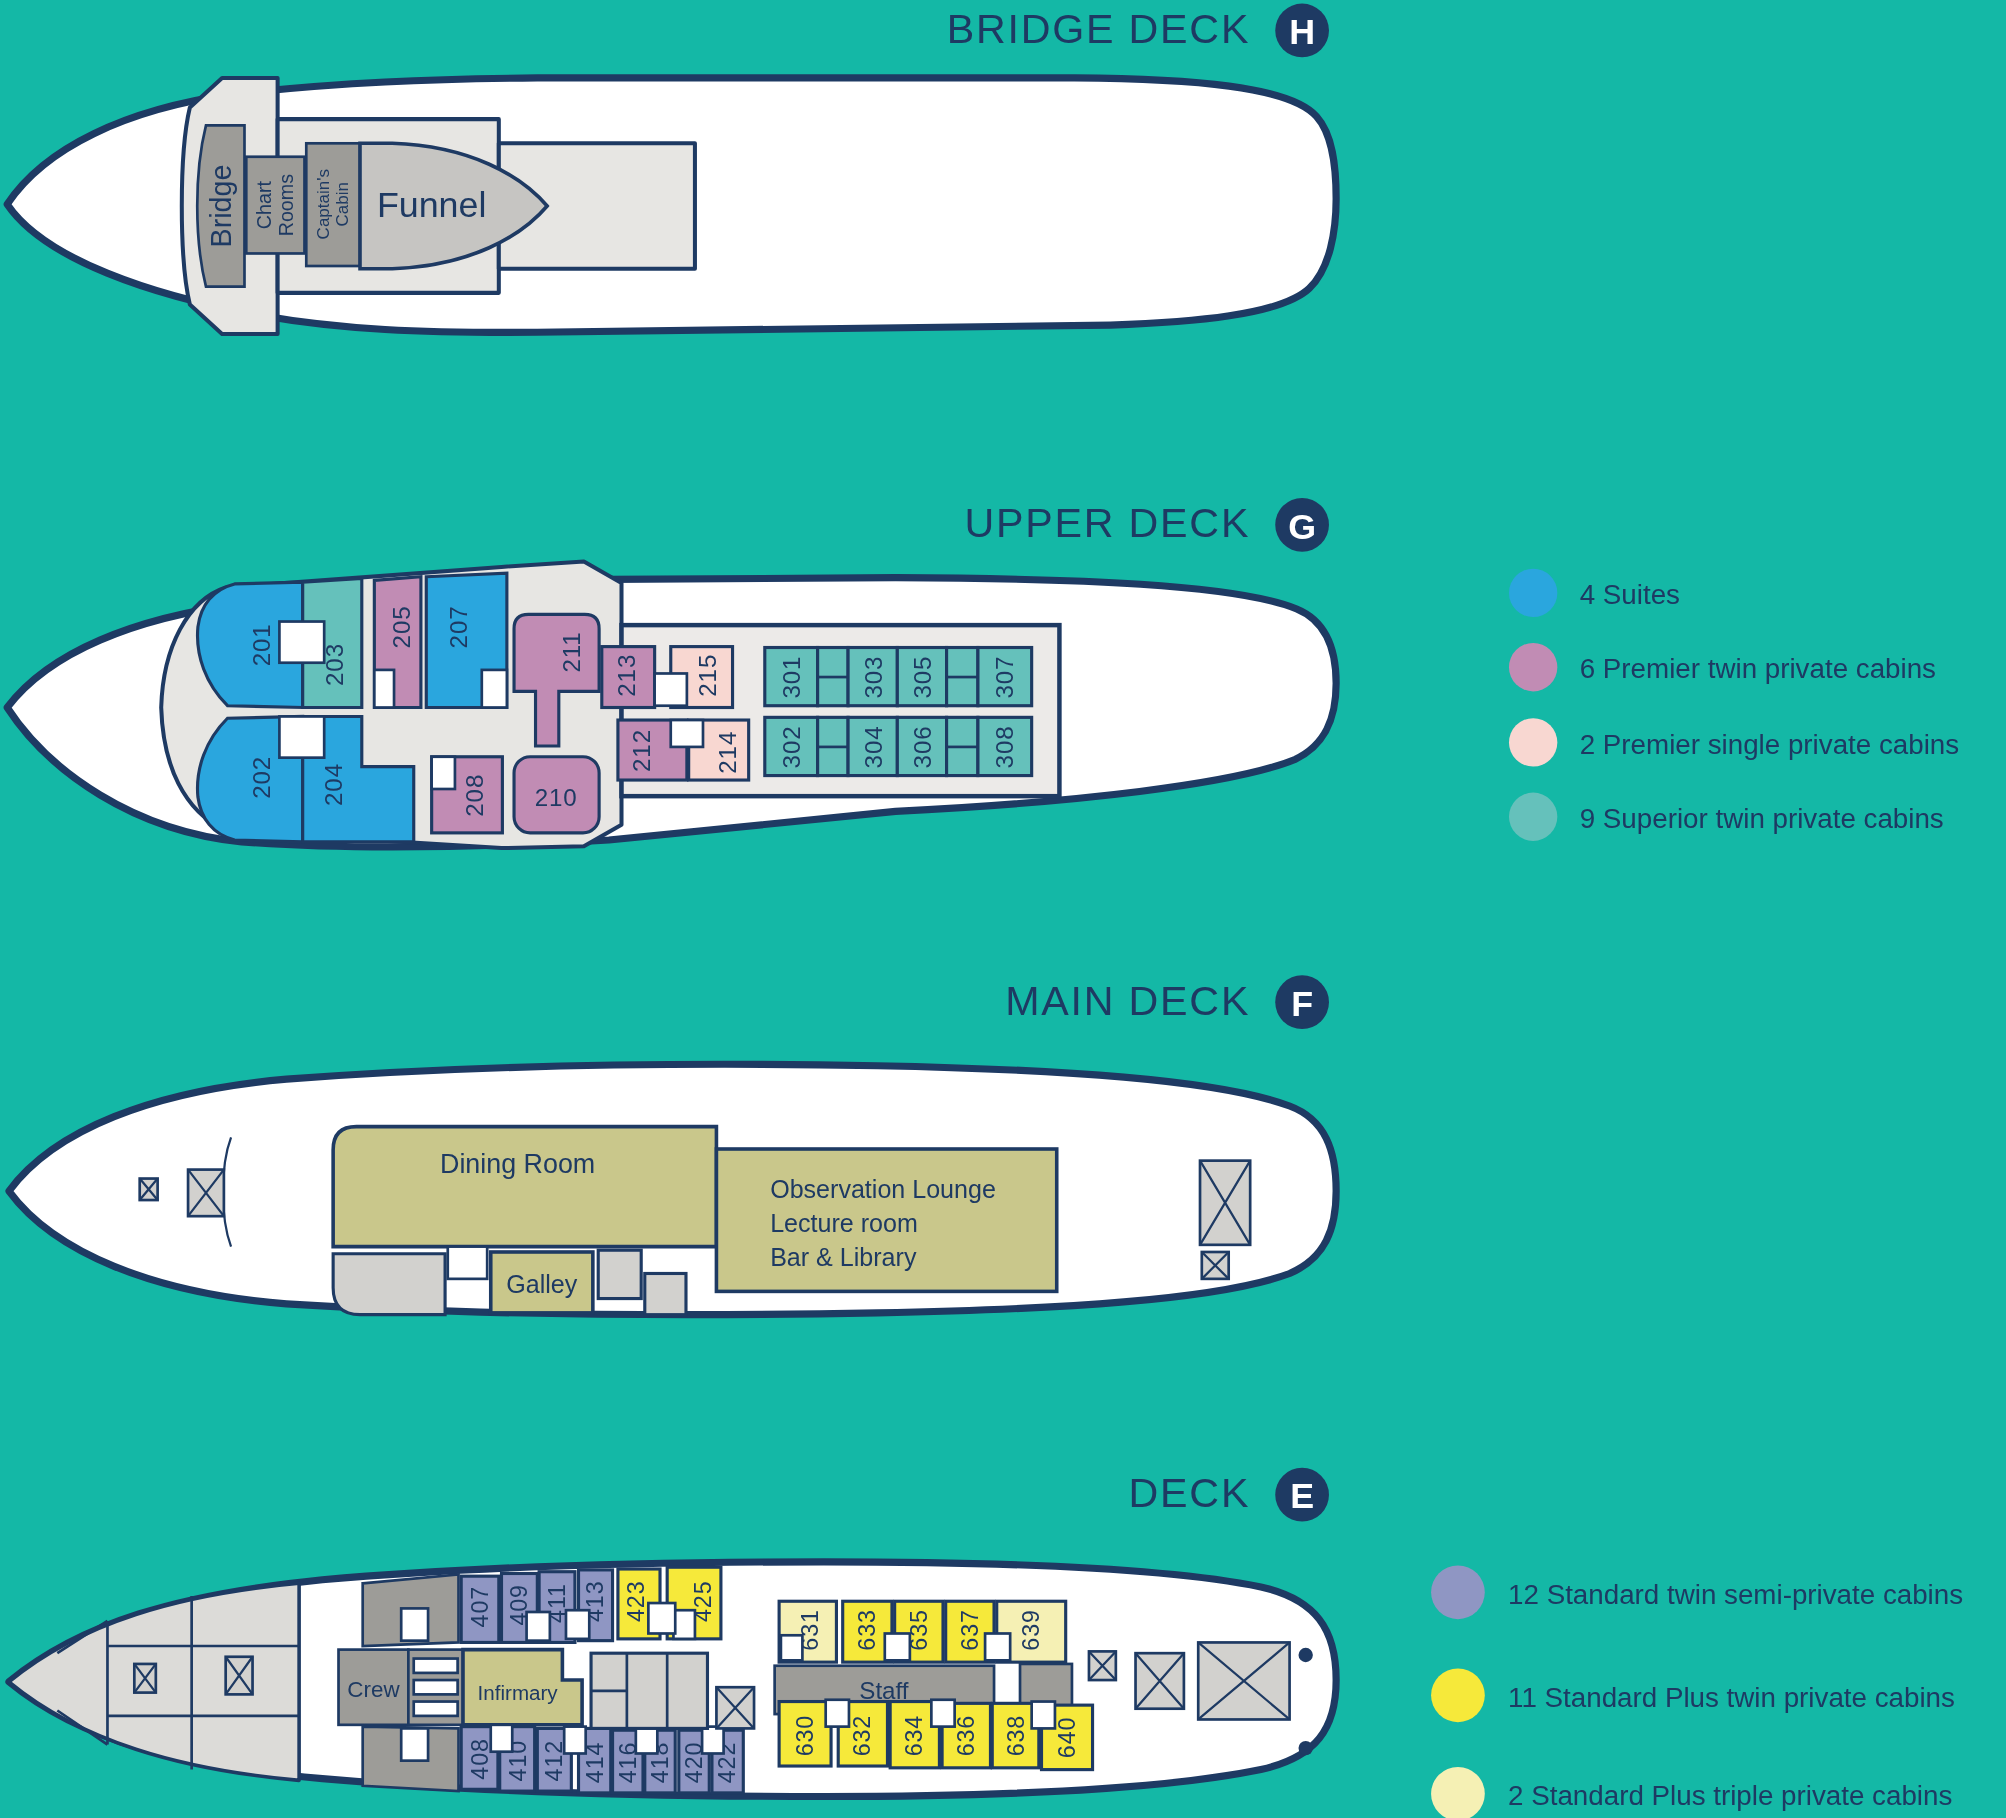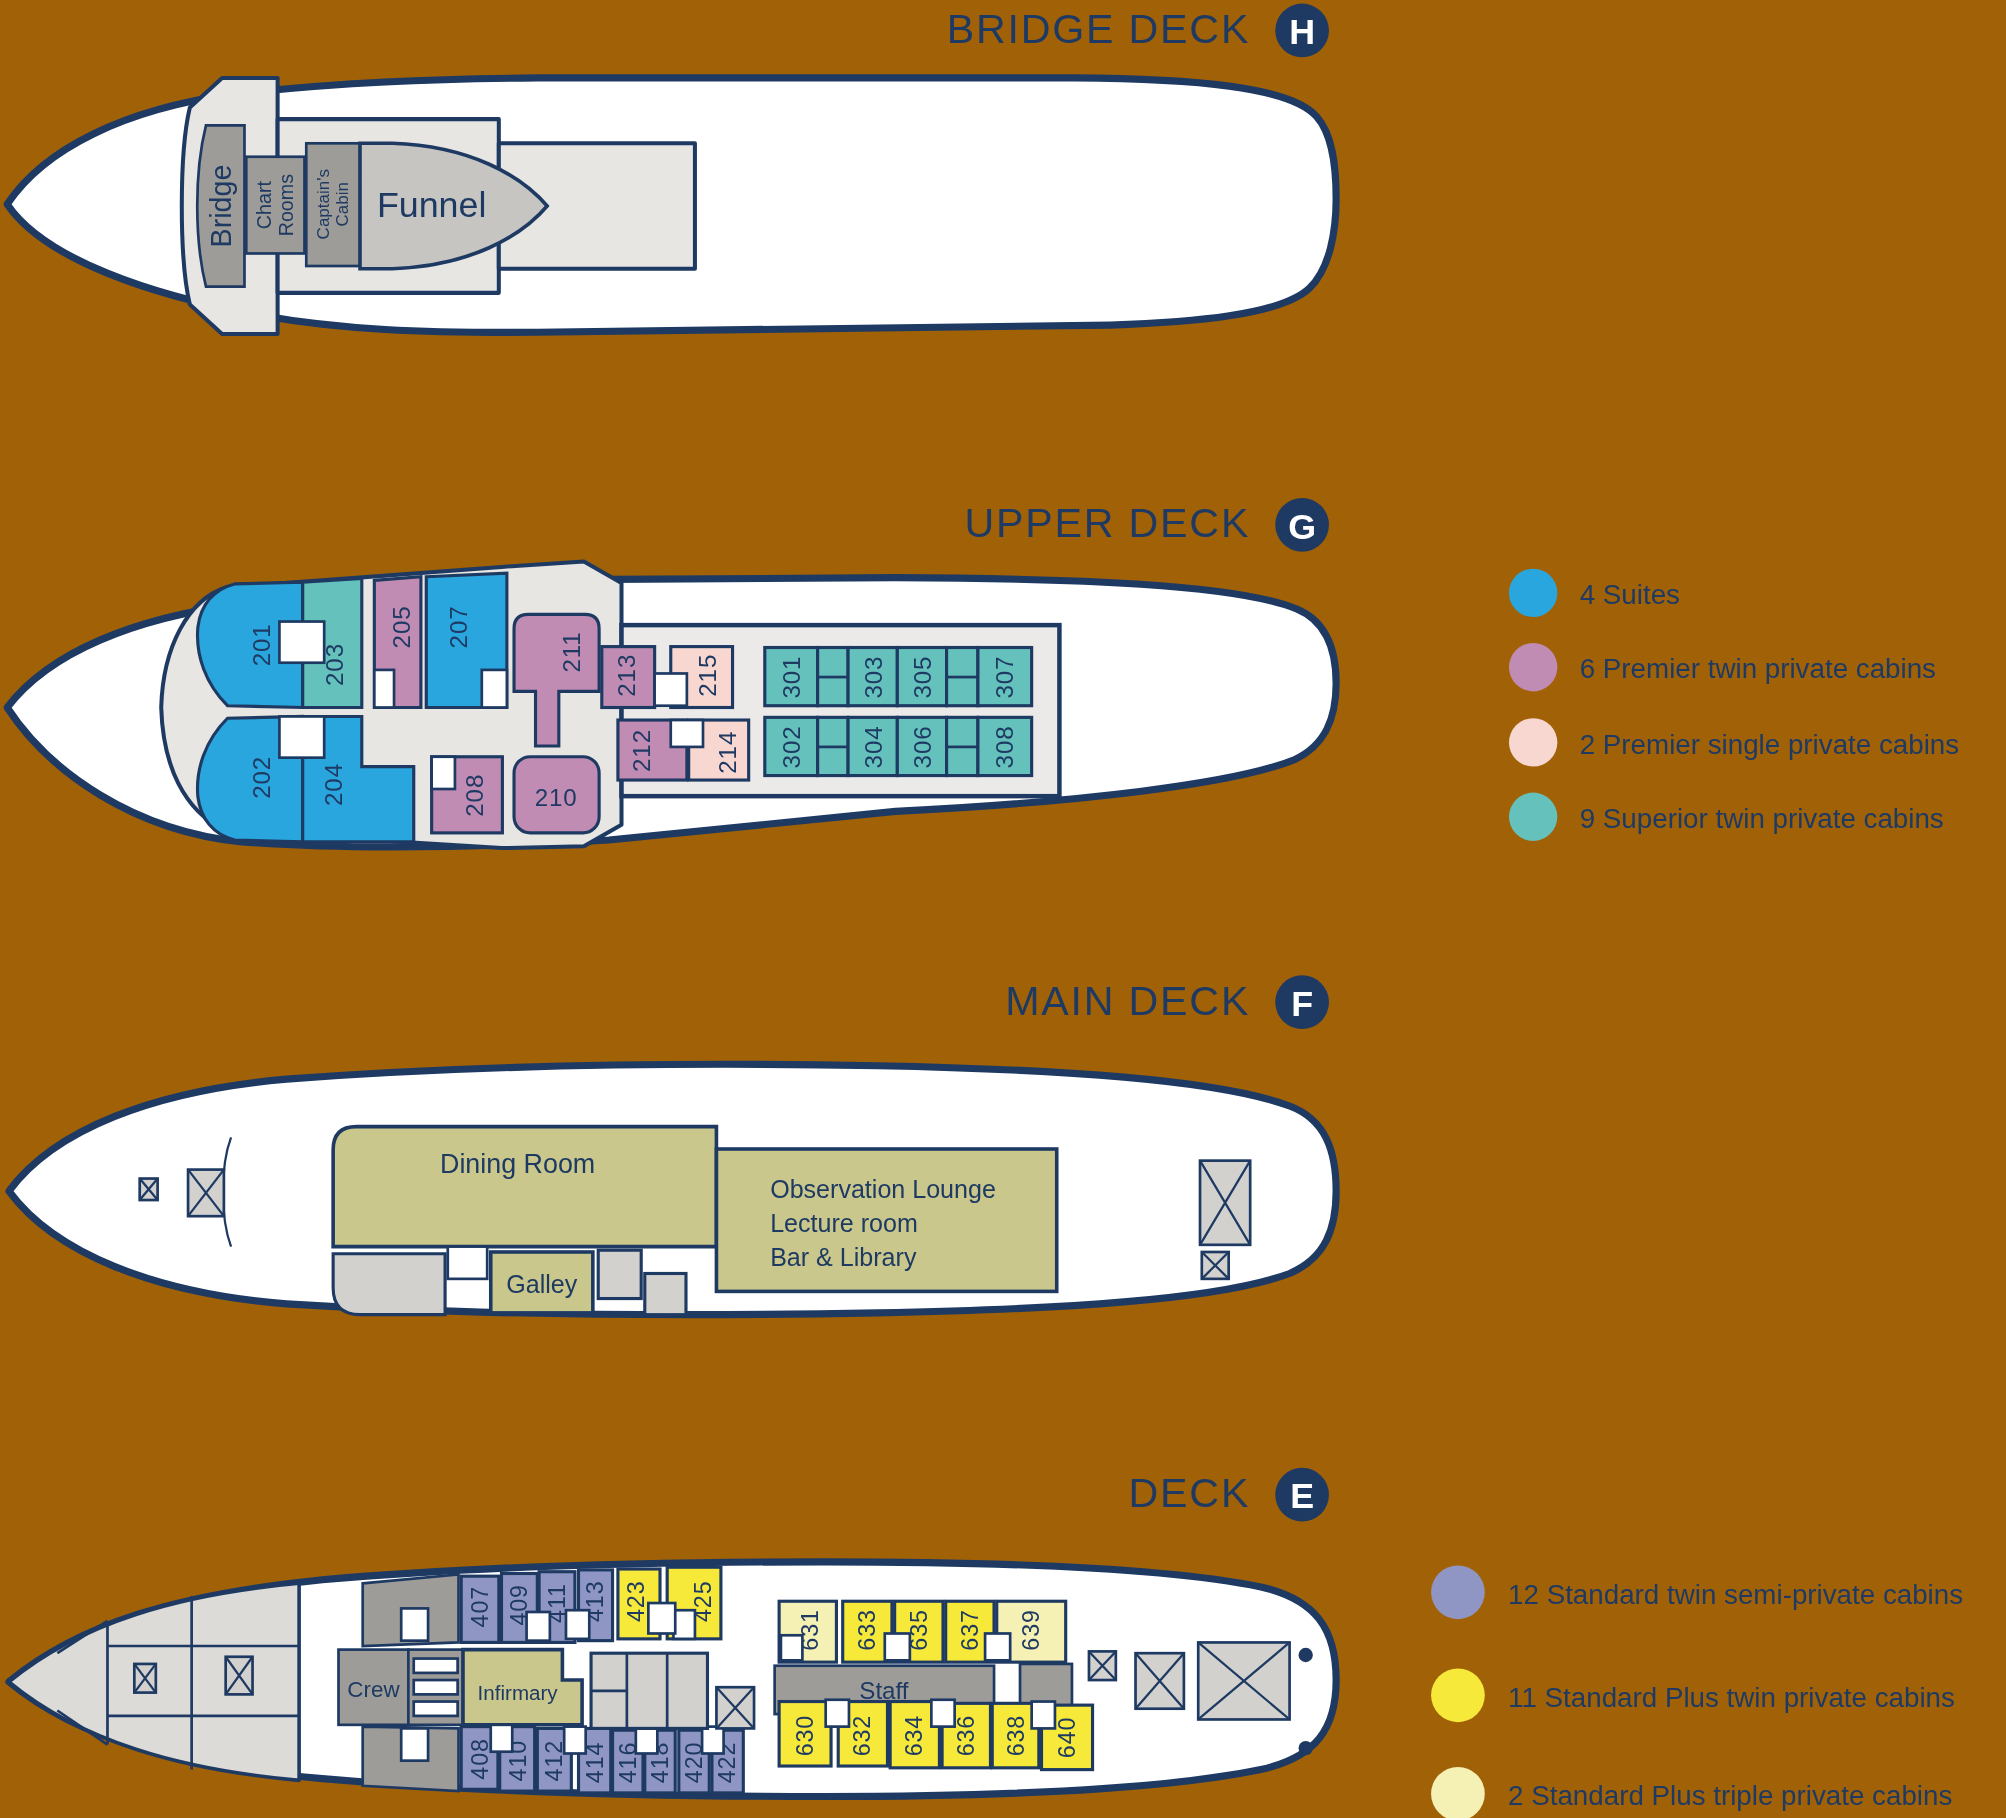--- a/index.html
+++ b/index.html
@@ -1,16 +1,16 @@
 <!DOCTYPE html>
 <html style="font-size:14.3px"><head>
 <meta charset="utf-8">
 <style>
   html,body{margin:0;padding:0;background:#ffffff;}
-  #page{position:relative;width:2006px;height:1818px;background:#a16207;overflow:hidden;
+  #page{position:relative;width:2006px;height:1818px;background:#14b8a6;overflow:hidden;
         font-family:"Liberation Sans",sans-serif;}
   svg text{fill:#1e3a63;font-family:"Liberation Sans",sans-serif;}
   .hull{fill:#ffffff;stroke:#1e3a63;stroke-width:8;stroke-linejoin:round;}
   .ss{fill:#e7e6e3;stroke:#1e3a63;stroke-width:4.5;stroke-linejoin:round;}
   .band{fill:#eceae8;stroke:#1e3a63;stroke-width:5;}
   .dark{fill:#9d9c98;stroke:#1e3a63;stroke-width:3;}
   .grey{fill:#d2d1ce;stroke:#1e3a63;stroke-width:3.5;}
   .bowgrey{fill:#dcdbd8;stroke:#1e3a63;stroke-width:4;stroke-linejoin:round;}
   .olive{fill:#c9c78b;stroke:#1e3a63;stroke-width:4;}
   .cab{stroke:#1e3a63;stroke-width:3.5;}

